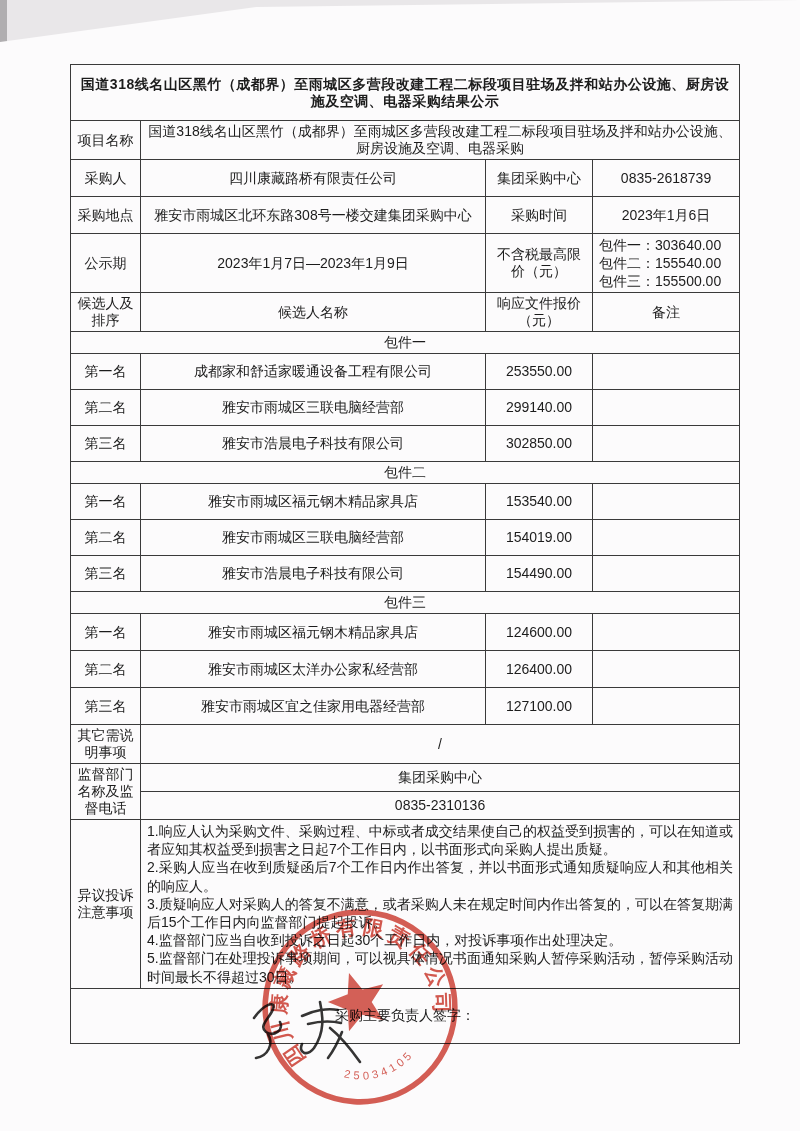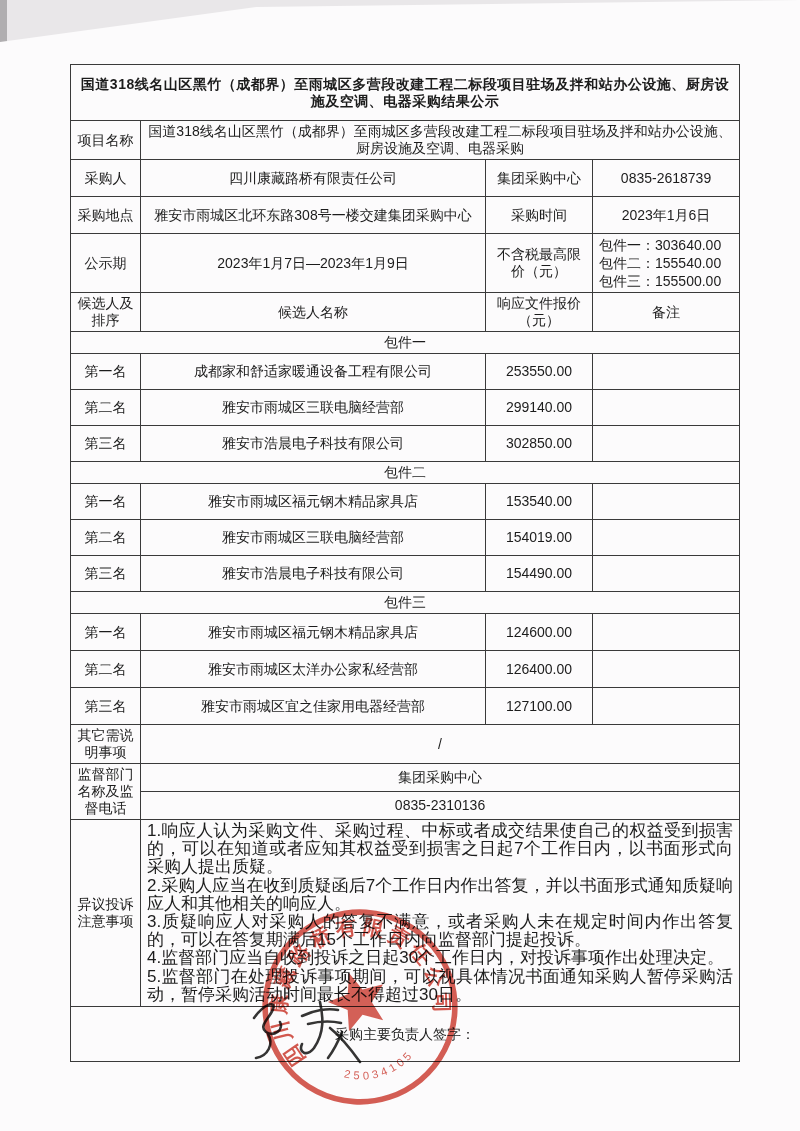--- a/index.html
+++ b/index.html
@@ -34,21 +34,21 @@
     font-weight:700;font-size:21px;line-height:27px;
     padding:2px 10px;border-width:2px;
     letter-spacing:0.5px;
   }
   td.lbl{padding:2px 4px;margin-left:40px;}
   td.small{font-size:13px;line-height:16px;margin-left:43px;}
   td.pkg{font-size:14px;padding:1px 4px;}
   td.prices-cell{padding:2px 2px 2px 8px;}
   .price-line{font-size:14px;line-height:18px;text-align:left;white-space:nowrap;}
   td.obj{padding:4px 8px;vertical-align:top;}
-  .obj-item{font-size:17px;line-height:18.2px;text-align:left;text-align:justify;}
+  .obj-item{font-size:14px;line-height:18.2px;text-align:left;text-align:justify;}
   td.sig-cell{text-align:left;vertical-align:middle;padding-left:6px;border-width:2px;}
   td.tight{padding:2px 1px;font-size:13.5px;}
   
   .seal{
     position:absolute;left:256px;top:903px;width:208px;height:208px;
     transform:rotate(-18deg);
     mix-blend-mode:multiply;opacity:0.88;
     pointer-events:none;
   }
   .signature{

